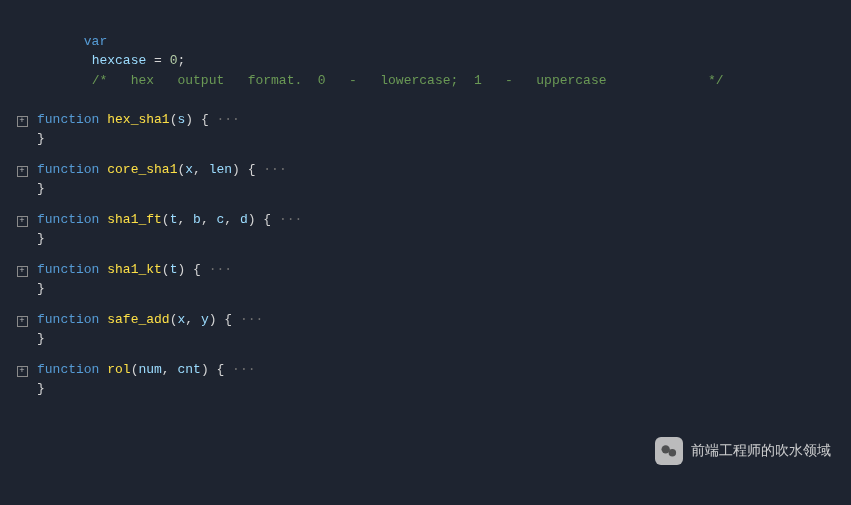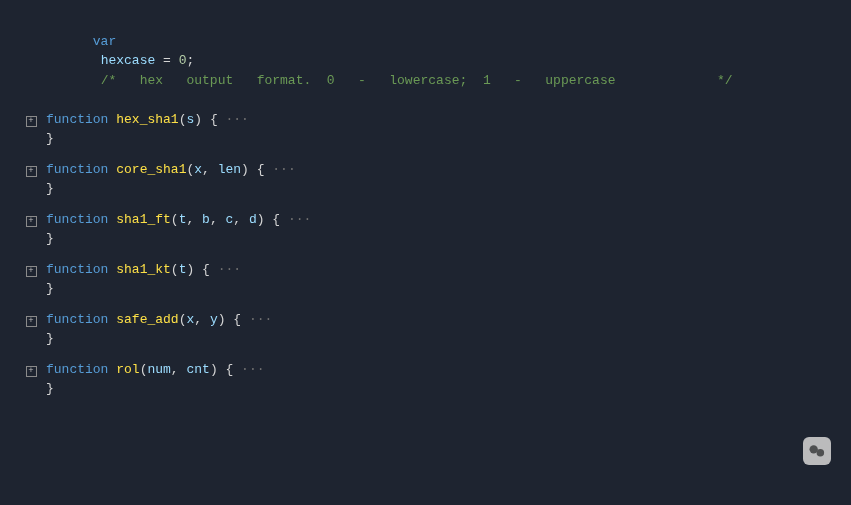--- a/index.html
+++ b/index.html
@@ -13,21 +13,21 @@
     overflow: hidden;
     position: relative;
   }
   .editor {
     padding: 12px 0 0 0;
     line-height: 1.5;
   }
   .line {
     display: flex;
     align-items: flex-start;
-    padding-left: 20px;
+    padding-left: 11px;
     white-space: pre;
   }
   .gutter {
     width: 22px;
     text-align: center;
     color: #888;
     user-select: none;
     flex-shrink: 0;
   }
   .fold {
@@ -112,13 +112,14 @@
 
 </div>
 
 <div class="watermark">
   <span class="wm-icon">
     <svg width="20" height="20" viewBox="0 0 24 24" fill="#555">
         <circle cx="8" cy="10" r="5"></circle>
         <circle cx="16" cy="14" r="4.5"></circle>
       </svg>
   </span>
+  <span class="wm-text">前端工程师的吹水领域</span>
 </div>
 
 </body></html>

